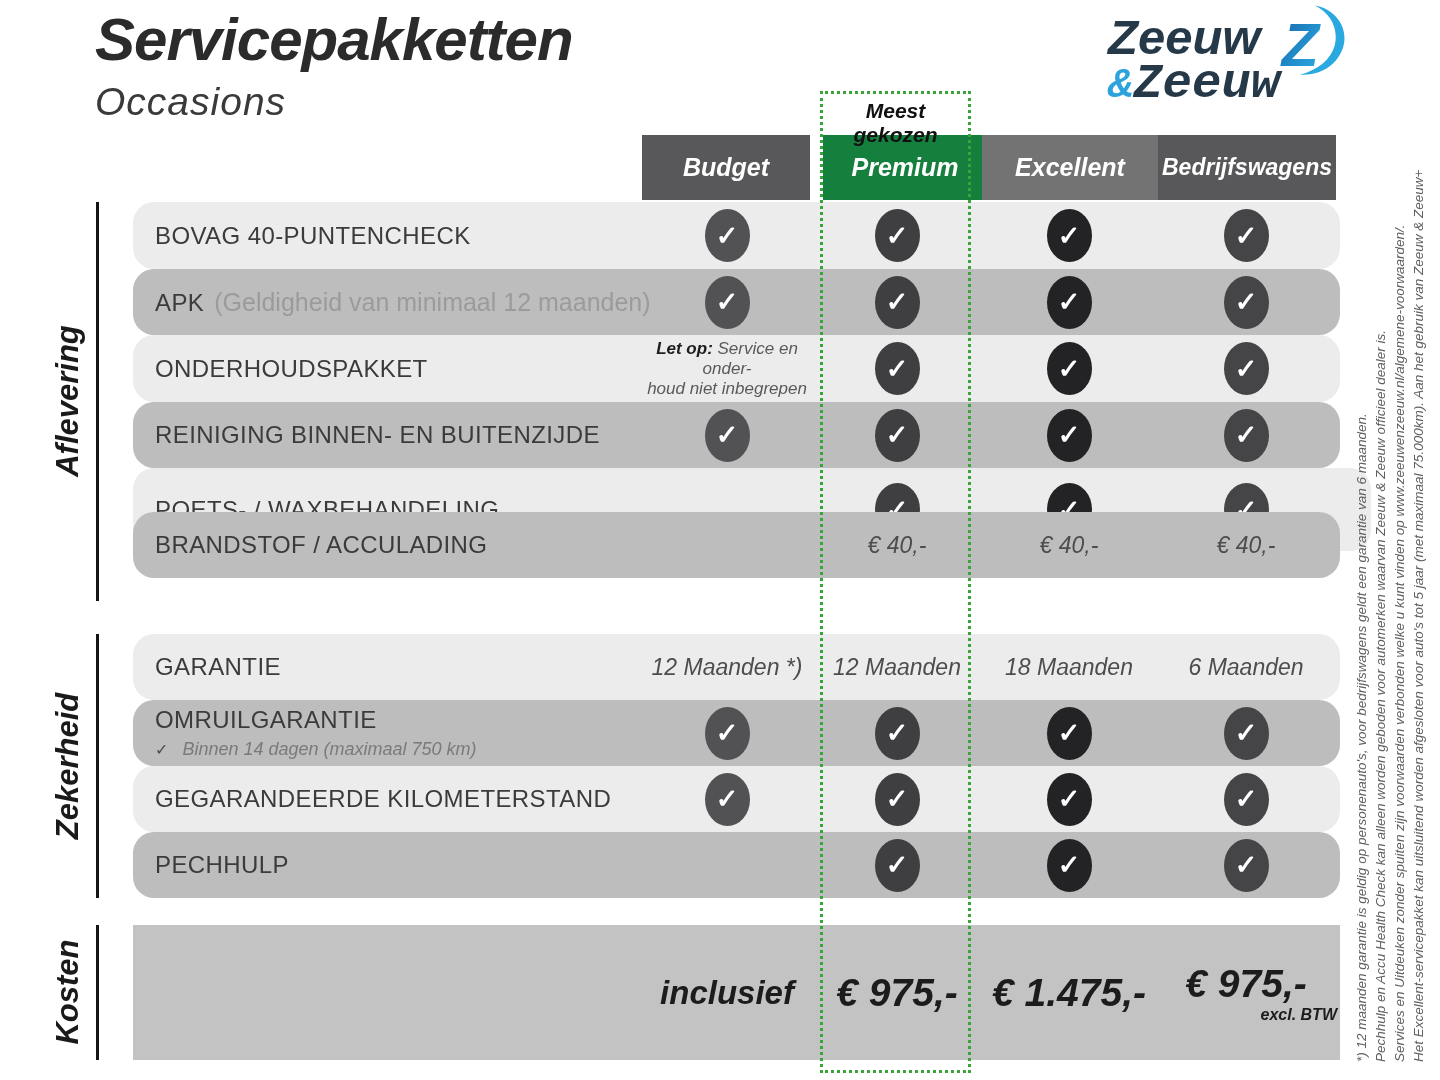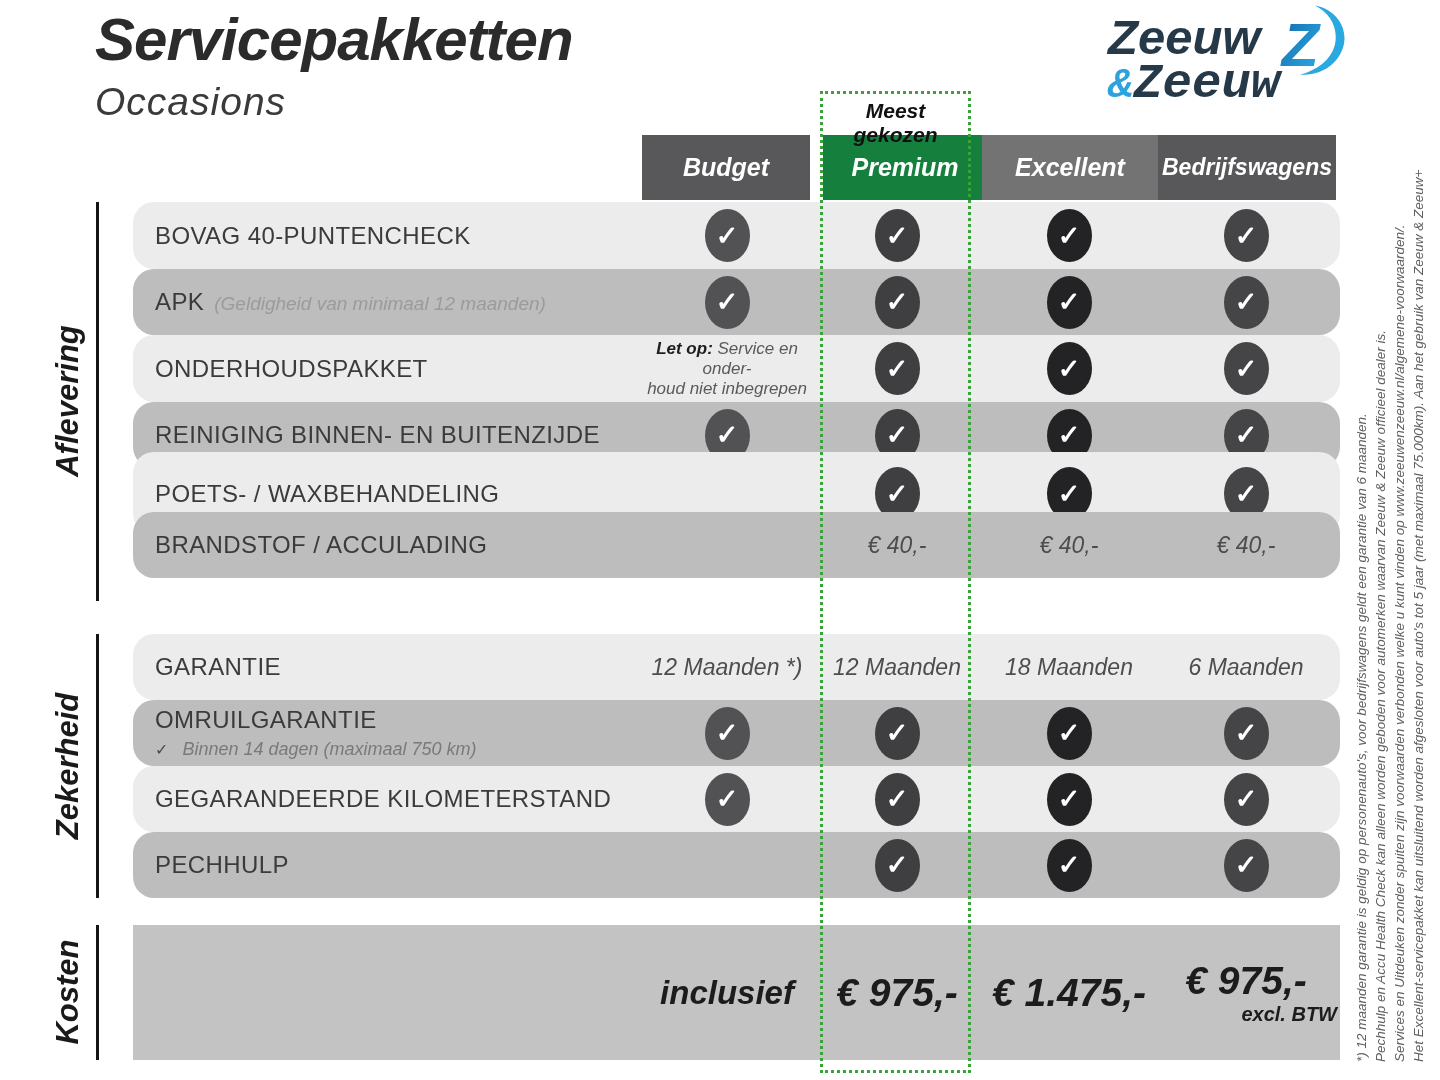--- a/index.html
+++ b/index.html
@@ -27,39 +27,39 @@
   
   .highlight{position:absolute;left:820px;top:91px;width:151px;height:982px;border:3px dotted #3aa33a;
              box-sizing:border-box;z-index:5;pointer-events:none;}
   .badge{margin-top:5px;text-align:center;font-size:21px;font-weight:700;font-style:italic;color:#111;}
   
   .row{position:absolute;left:133px;width:1207px;border-radius:21px;}
   .row.light{background:#ececec;}
   .row.dark{background:#bdbdbd;}
   .row-label{position:absolute;left:22px;top:0;height:100%;display:flex;flex-direction:column;justify-content:center;}
   .lbl{font-size:24px;color:#3b3b3b;letter-spacing:.4px;white-space:nowrap;}
-  .lbl .inline-note{font-size:19px;font-style:italic;color:#9b9b9b;letter-spacing:0;margin-left:10px;font-weight:400;}
+  .lbl .inline-note{font-size:25px;color:#9b9b9b;letter-spacing:0;margin-left:10px;font-weight:400;}
   .sub-note{font-size:18px;font-style:italic;color:#7a7a7a;margin-top:5px;}
   .sub-note .tick{font-style:normal;color:#4a4a4a;margin-right:14px;font-size:16px;}
   .cell{position:absolute;top:0;height:100%;width:180px;margin-left:-90px;display:flex;
         align-items:center;justify-content:center;}
   .c0{left:594px;} .c1{left:764px;} .c2{left:936px;} .c3{left:1113px;}
   .chk{width:45px;height:53px;border-radius:50%;display:flex;align-items:center;justify-content:center;
        color:#fff;font-size:27px;font-weight:700;}
   .chk.b0{background:#525254;} .chk.b1{background:#3f3f41;} .chk.b2{background:#232325;} .chk.b3{background:#454547;}
   .val{font-size:23px;font-style:italic;color:#4d4d4d;white-space:nowrap;}
   .budget-note{font-size:17px;font-style:italic;color:#5a5a5a;text-align:center;line-height:20px;}
   .budget-note b{color:#1e1e1e;}
   
   .kosten-band{position:absolute;left:133px;top:925px;width:1207px;height:135px;background:#c3c3c3;}
   .kcell{position:absolute;top:0;height:100%;width:190px;margin-left:-95px;display:flex;
          flex-direction:column;align-items:center;justify-content:center;}
   .incl{font-size:33px;font-weight:700;font-style:italic;color:#1c1c1c;}
   .price{font-size:39px;font-weight:700;font-style:italic;color:#1c1c1c;white-space:nowrap;}
-  .price-note{font-size:20px;font-weight:700;font-style:italic;color:#1c1c1c;align-self:flex-end;margin-right:4px;margin-top:0;}
+  .price-note{font-size:16px;font-weight:700;font-style:italic;color:#1c1c1c;align-self:flex-end;margin-right:4px;margin-top:0;}
   
   .rail{position:absolute;left:96px;width:3px;background:#141414;}
   .rail-label{position:absolute;width:200px;height:40px;line-height:40px;text-align:center;
               font-size:31px;font-weight:700;font-style:italic;color:#1a1a1a;transform:rotate(-90deg);white-space:nowrap;}
   
   .fineprint{position:absolute;left:1352px;top:1062px;transform:rotate(-90deg);transform-origin:top left;width:945px;}
   .fineprint div{font-size:13.5px;font-style:italic;color:#606060;line-height:19px;white-space:nowrap;}
 </style>
 </head>
 <body>
@@ -188,21 +188,21 @@
         <span>✓</span>
       </span>
     </div>
   <div class="cell c3">
       <span class="chk b3">
         <span>✓</span>
       </span>
     </div>
 </div>
 
-<div class="row light" style="top:452px;height:83px;">
+<div class="row light" style="top:468px;height:83px;padding-left:31px;">
   <div class="row-label">
       <span class="lbl">POETS- / WAXBEHANDELING</span>
     </div>
   <div class="cell c1">
       <span class="chk b1">
         <span>✓</span>
       </span>
     </div>
   <div class="cell c2">
       <span class="chk b2">

